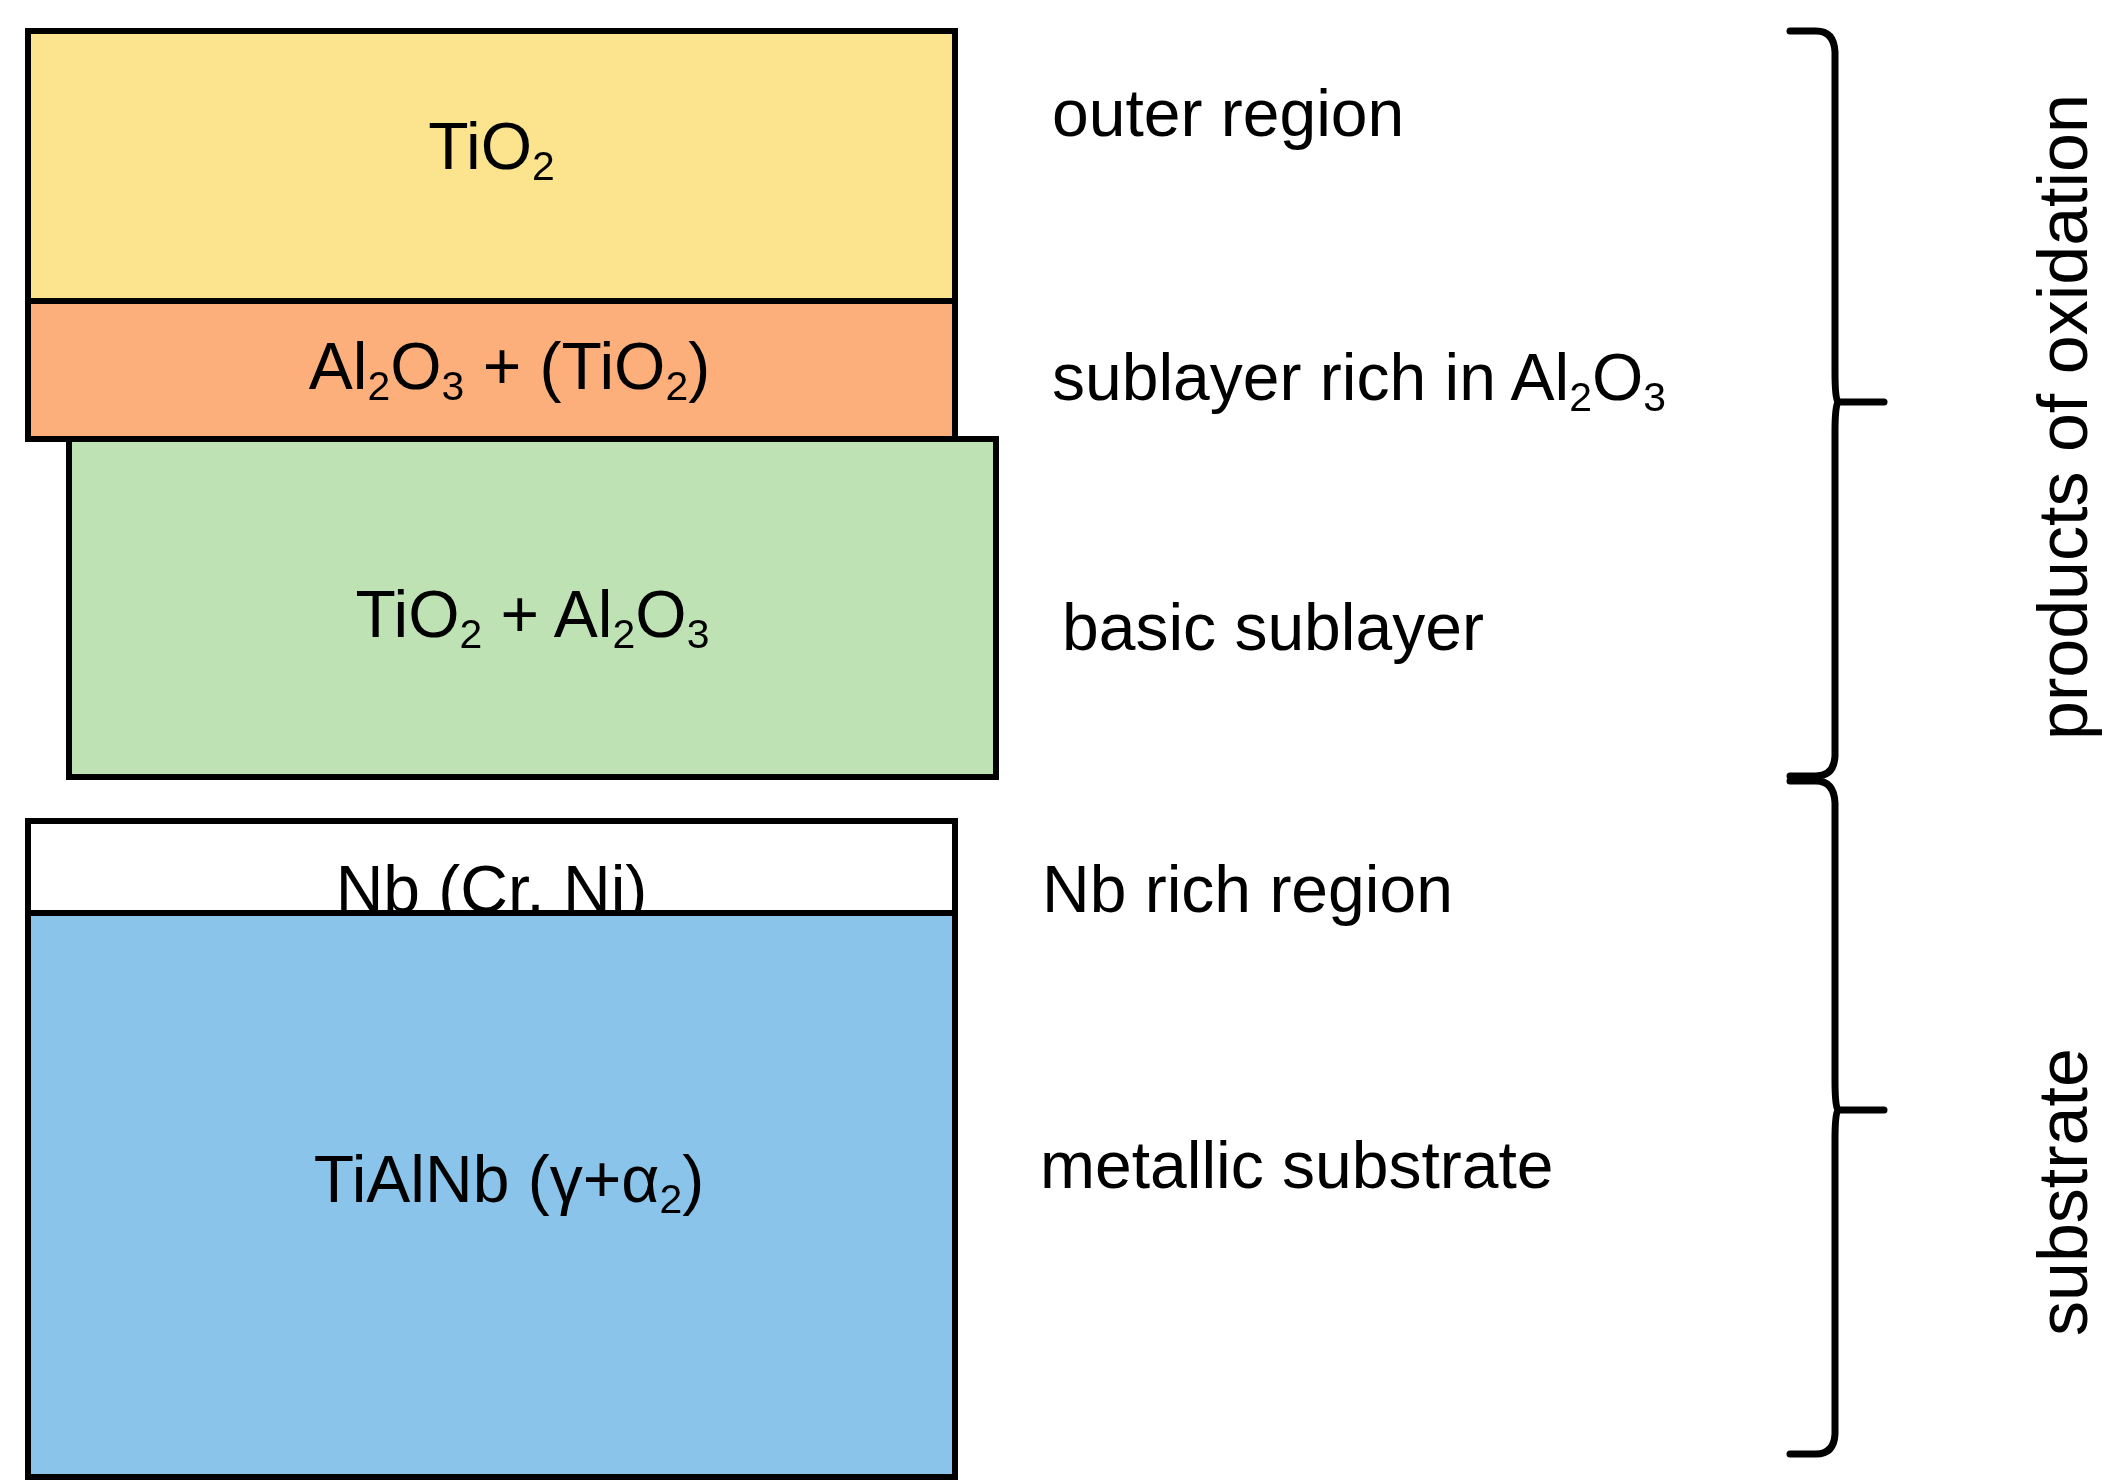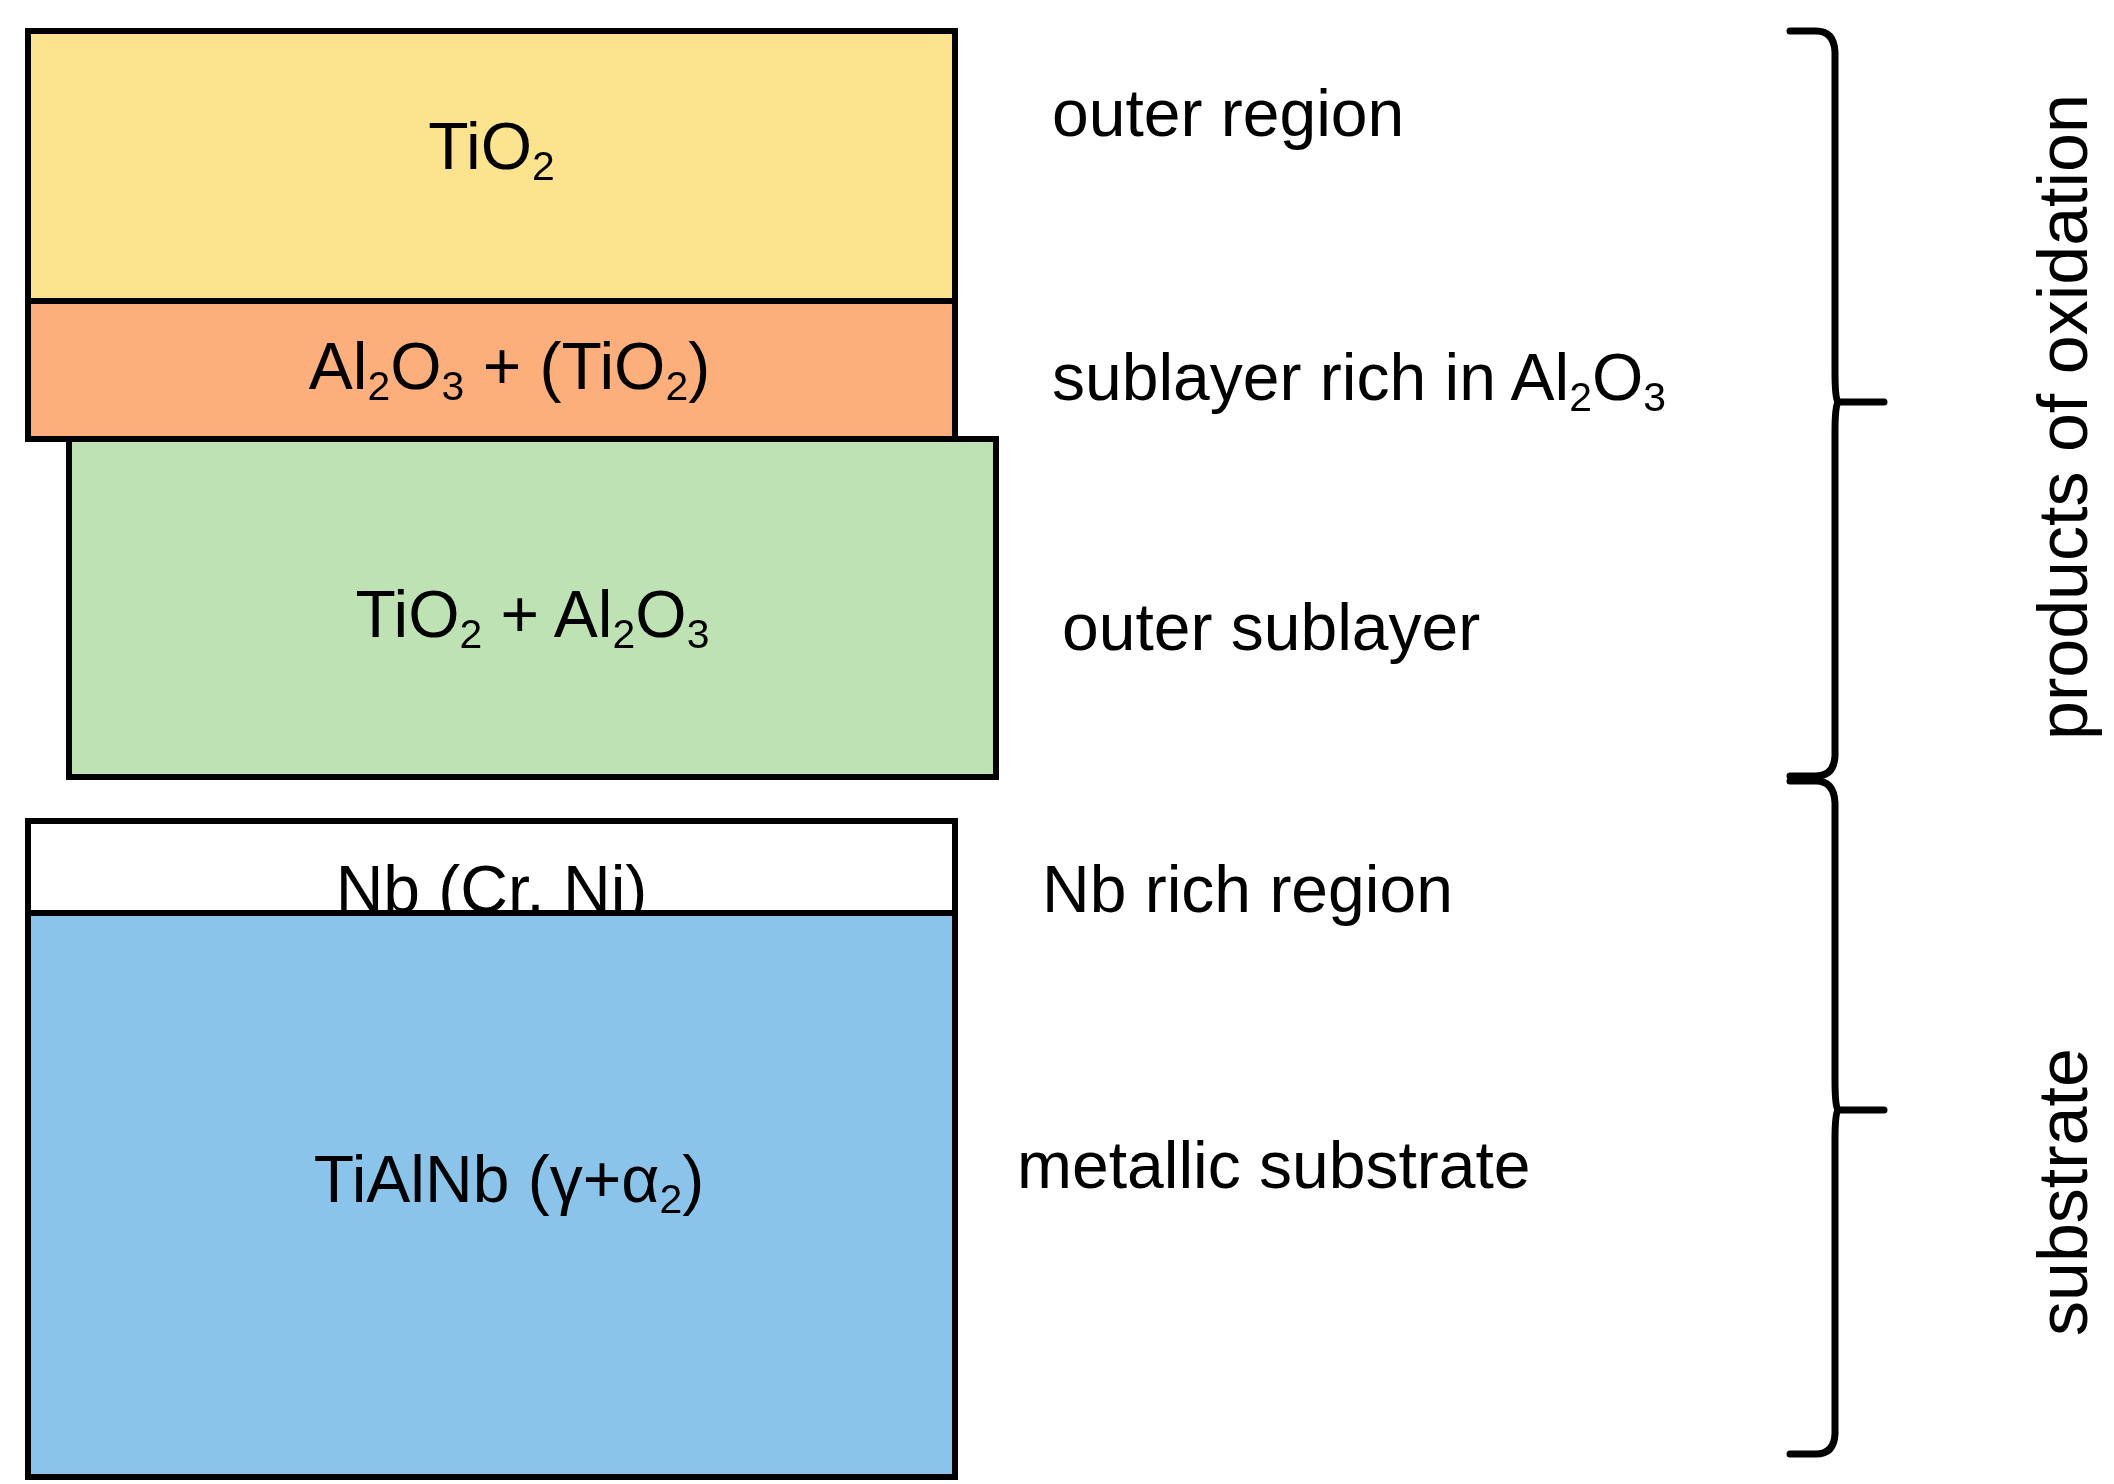--- a/index.html
+++ b/index.html
@@ -72,21 +72,21 @@
   }
   .desc-label sub {
     font-size: 0.62em;
     vertical-align: -0.28em;
     line-height: 1;
   }
   #desc-0 { left: 1052px; top: 80px; }
   #desc-1 { left: 1052px; top: 344px; }
   #desc-2 { left: 1062px; top: 594px; }
   #desc-3 { left: 1042px; top: 856px; }
-  #desc-4 { left: 1017px; top: 1132px; }
+  #desc-4 { left: 1040px; top: 1132px; }
 
   
   #brace-group {
     position: absolute;
     left: 1780px;
     top: 0px;
     width: 140px;
     height: 1484px;
   }
   #brace-group svg { display: block; }
@@ -130,21 +130,21 @@
     <div class="layer" id="layer-4" style="background:#8AC4EA;">
       <span class="layer-label">TiAlNb (γ+α<sub>2</sub>)</span>
     </div>
 
   </div>
 
   <div class="desc-label" id="desc-0">outer region</div>
 
   <div class="desc-label" id="desc-1">sublayer rich in Al<sub>2</sub>O<sub>3</sub></div>
 
-  <div class="desc-label" id="desc-2">outer sublayer</div>
+  <div class="desc-label" id="desc-2">basic sublayer</div>
 
   <div class="desc-label" id="desc-3">Nb rich region</div>
 
   <div class="desc-label" id="desc-4">metallic substrate</div>
 
   <div id="brace-group">
     <svg width="140" height="1484" viewBox="0 0 140 1484" xmlns="http://www.w3.org/2000/svg">
 
       <g fill="none" stroke="#000000" stroke-width="7" stroke-linecap="round" stroke-linejoin="round">
         <path d="M 10 31

